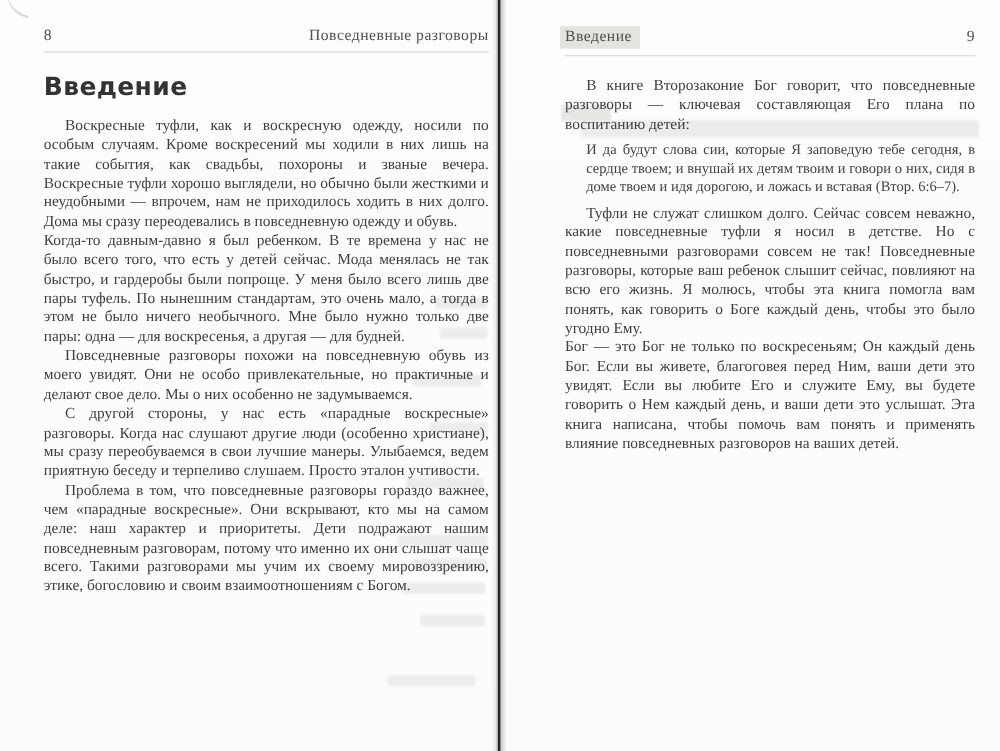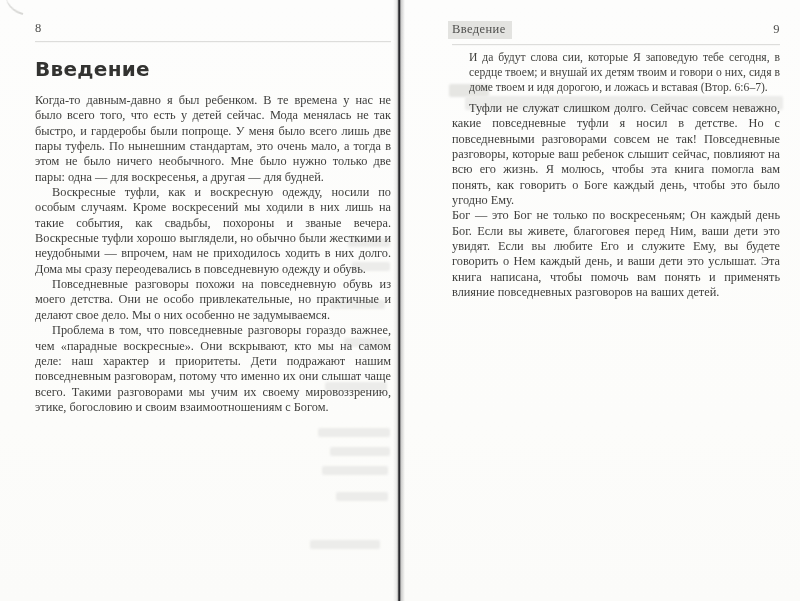--- a/index.html
+++ b/index.html
@@ -76,46 +76,49 @@
     <div class="artifact" style="left:325px;top:382px;width:62px;height:9px"></div>
     <div class="artifact" style="left:318px;top:428px;width:72px;height:9px"></div>
     <div class="artifact" style="left:330px;top:447px;width:60px;height:9px"></div>
     <div class="artifact" style="left:322px;top:466px;width:66px;height:9px"></div>
     <div class="artifact" style="left:336px;top:492px;width:52px;height:9px"></div>
     <div class="artifact" style="left:310px;top:540px;width:70px;height:9px"></div>
 
     <div class="inner">
       <div class="pg-header">
         <span>8</span>
+        <span>Повседневные разговоры</span>
       </div>
       <div class="rule"></div>
 
       <h1 class="chapter-title">Введение</h1>
 
+      <p class="body">Воскресные туфли, как и воскресную одежду, носили по особым случаям. Кроме воскресений мы ходили в них лишь на такие события, как свадьбы, похороны и званые вечера. Воскресные туфли хорошо выглядели, но обычно были жесткими и неудобными — впрочем, нам не приходилось ходить в них долго. Дома мы сразу переодевались в повседневную одежду и обувь.</p>
       <p class="body noindent">Когда-то давным-давно я был ребенком. В те времена у нас не было всего того, что есть у детей сейчас. Мода менялась не так быстро, и гардеробы были попроще. У меня было всего лишь две пары туфель. По нынешним стандартам, это очень мало, а тогда в этом не было ничего необычного. Мне было нужно только две пары: одна — для воскресенья, а другая — для будней.</p>
-      <p class="body">Воскресные туфли, как и воскресную одежду, носили по особым случаям. Кроме воскресений мы ходили в них лишь на такие события, как свадьбы, похороны и званые вечера. Воскресные туфли хорошо выглядели, но обычно были жесткими и неудобными — впрочем, нам не приходилось ходить в них долго. Дома мы сразу переодевались в повседневную одежду и обувь.</p>
-      <p class="body">Повседневные разговоры похожи на повседневную обувь из моего детства. Они не особо привлекательные, но практичные и делают свое дело. Мы о них особенно не задумываемся.</p>
+      <p class="body">Повседневные разговоры похожи на повседневную обувь из моего увидят. Они не особо привлекательные, но практичные и делают свое дело. Мы о них особенно не задумываемся.</p>
+      <p class="body">С другой стороны, у нас есть «парадные воскресные» разговоры. Когда нас слушают другие люди (особенно христиане), мы сразу переобуваемся в свои лучшие манеры. Улыбаемся, ведем приятную беседу и терпеливо слушаем. Просто эталон учтивости.</p>
       <p class="body">Проблема в том, что повседневные разговоры гораздо важнее, чем «парадные воскресные». Они вскрывают, кто мы на самом деле: наш характер и приоритеты. Дети подражают нашим повседневным разговорам, потому что именно их они слышат чаще всего. Такими разговорами мы учим их своему мировоззрению, этике, богословию и своим взаимоотношениям с Богом.</p>
     </div>
   </div>
 
   <div class="gutter"></div>
 
   <div class="page page-right">
 
     <div class="artifact dk" style="left:44px;top:84px;width:40px;height:13px"></div>
     <div class="artifact" style="left:60px;top:96px;width:318px;height:14px"></div>
 
     <div class="inner">
       <div class="pg-header">
         <span class="runhead-hl">Введение</span>
         <span>9</span>
       </div>
       <div class="rule"></div>
 
+      <p class="body first">В книге Второзаконие Бог говорит, что повседневные разговоры — ключевая составляющая Его плана по воспитанию детей:</p>
 
       <p class="quote">И да будут слова сии, которые Я заповедую тебе сегодня, в сердце твоем; и внушай их детям твоим и говори о них, сидя в доме твоем и идя дорогою, и ложась и вставая (Втор. 6:6–7).</p>
 
       <p class="body">Туфли не служат слишком долго. Сейчас совсем неважно, какие повседневные туфли я носил в детстве. Но с повседневными разговорами совсем не так! Повседневные разговоры, которые ваш ребенок слышит сейчас, повлияют на всю его жизнь. Я молюсь, чтобы эта книга помогла вам понять, как говорить о Боге каждый день, чтобы это было угодно Ему.</p>
       <p class="body noindent">Бог — это Бог не только по воскресеньям; Он каждый день Бог. Если вы живете, благоговея перед Ним, ваши дети это увидят. Если вы любите Его и служите Ему, вы будете говорить о Нем каждый день, и ваши дети это услышат. Эта книга написана, чтобы помочь вам понять и применять влияние повседневных разговоров на ваших детей.</p>
     </div>
   </div>
 
 </div>
 

